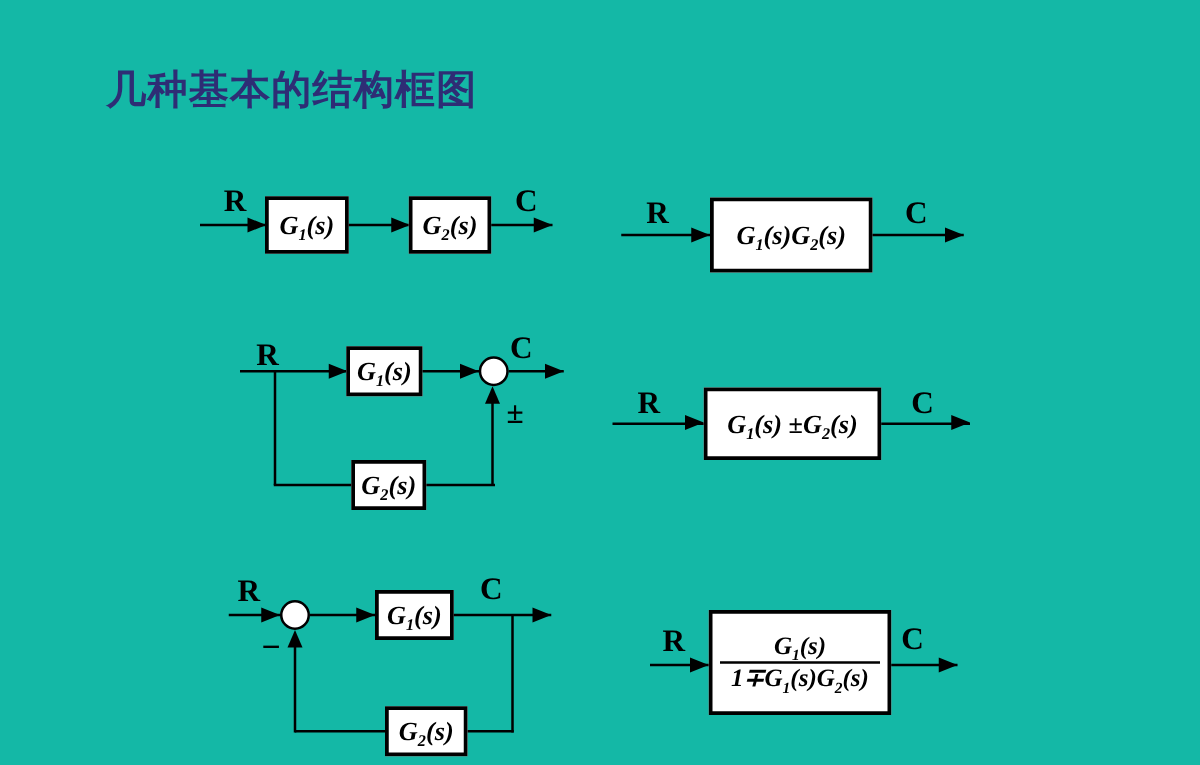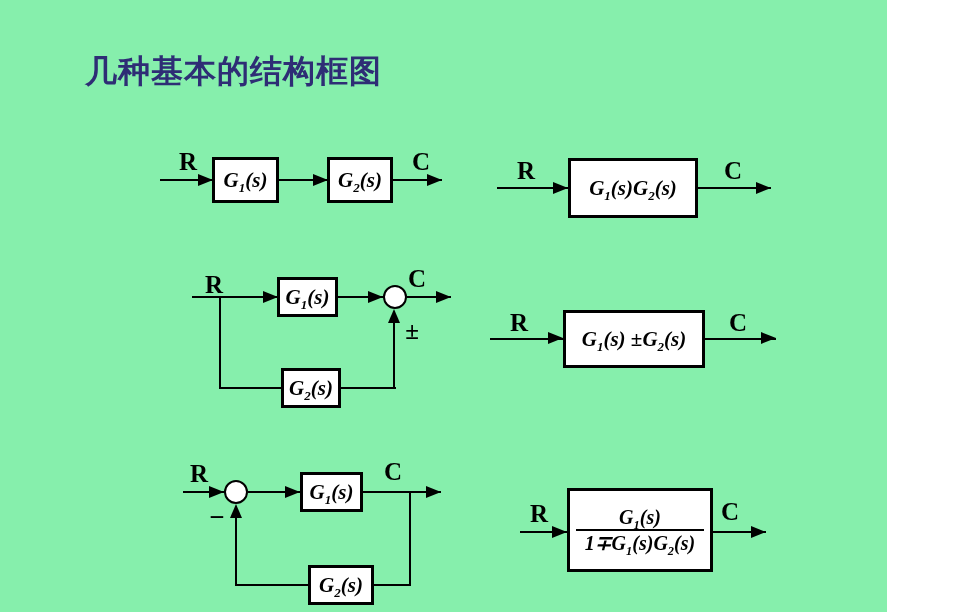--- a/index.html
+++ b/index.html
@@ -1,16 +1,16 @@
 <!DOCTYPE html>
 <html><head>
 <meta charset="utf-8">
 <style>
   html,body{margin:0;padding:0;background:#fff;}
-  #stage{position:relative;width:887px;height:612px;background:#86efac;overflow:hidden;
+  #stage{position:relative;width:960px;height:612px;background:#14b8a6;overflow:hidden;
          font-family:"Liberation Serif",serif;color:#000;}
   #slide-title{position:absolute;left:85px;top:50px;margin:0;
          font-size:32px;font-weight:bold;letter-spacing:1px;
          font-family:"Liberation Serif","DejaVu Serif",serif;}
   .hline{position:absolute;height:2px;background:#000;}
   .vline{position:absolute;width:2px;background:#000;}
   .ar{position:absolute;width:0;height:0;
       border-top:6px solid transparent;border-bottom:6px solid transparent;
       border-left:15px solid #000;}
   .au{position:absolute;width:0;height:0;

